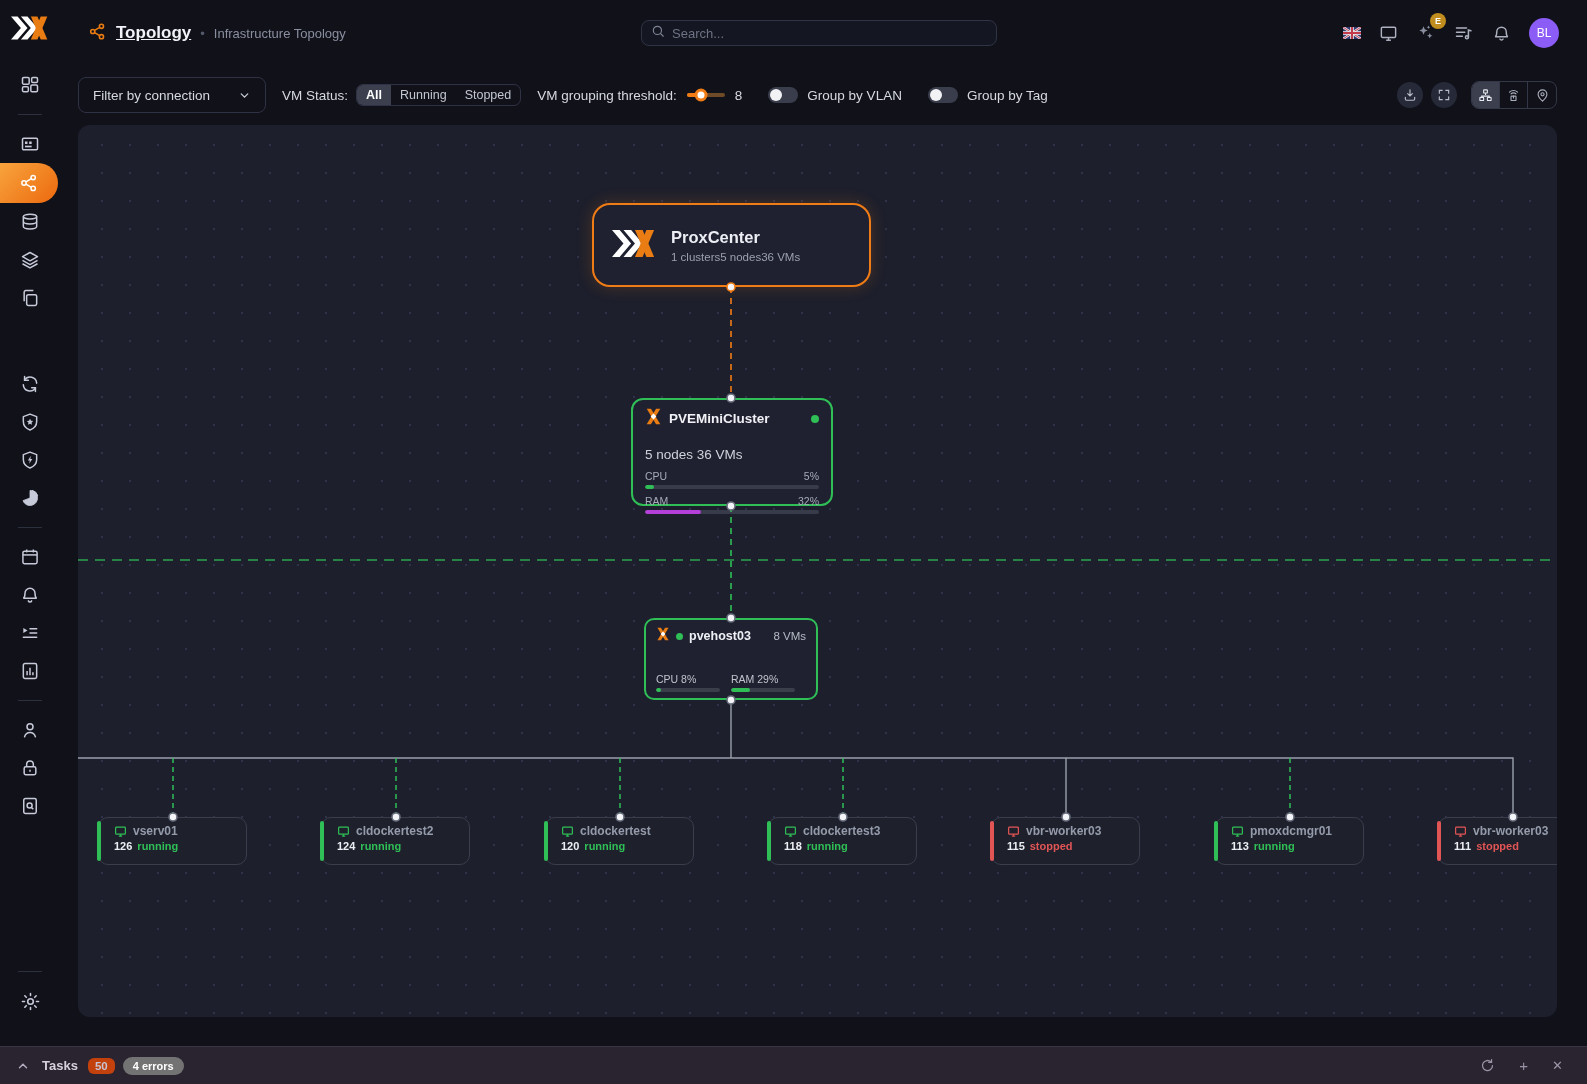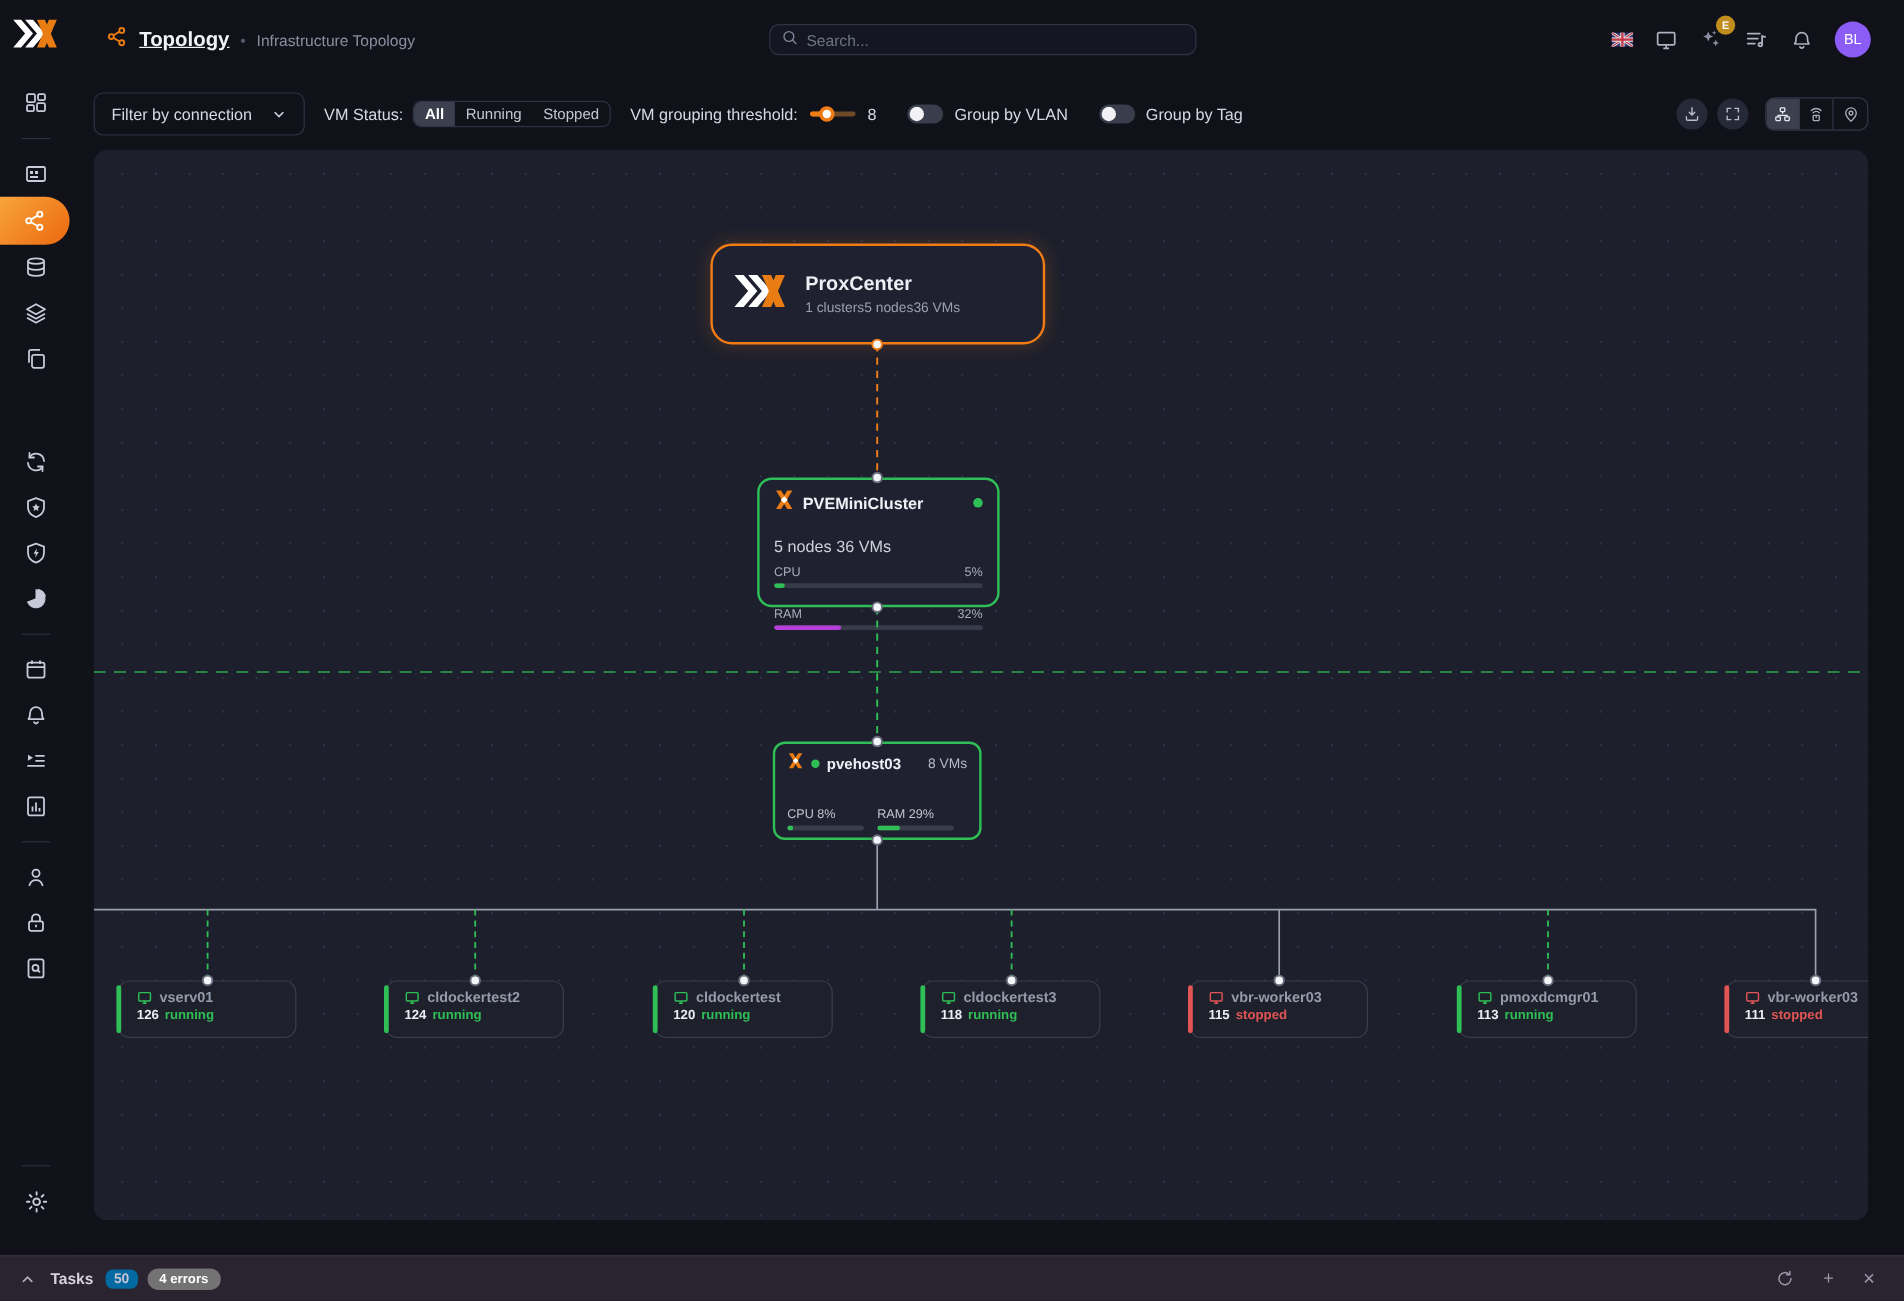--- a/index.html
+++ b/index.html
@@ -36,21 +36,21 @@
   .hdr-ic { position:relative; display:flex; align-items:center; cursor:pointer; }
   .badge-e { position:absolute; top:-10px; right:-10px; width:16px; height:16px; border-radius:50%;
              background:#c08d1e; color:#fff; font-size:9px; font-weight:700; display:flex;
              align-items:center; justify-content:center; }
   .avatar { width:30px; height:30px; border-radius:50%; background:#8b5cf6; color:#fff;
             font-size:12px; font-weight:400; display:flex; align-items:center; justify-content:center; cursor:pointer; }
 
   
   .toolbar { position:absolute; left:78px; right:30px; top:77px; height:36px; display:flex; align-items:center; }
   .filter-btn { height:36px; padding:0 14px; border:1px solid #2f3244; border-radius:8px; display:flex;
-                align-items:center; gap:16px; color:#d6d9e1; font-size:13.5px; cursor:pointer; }
+                align-items:center; gap:28px; color:#d6d9e1; font-size:13.5px; cursor:pointer; }
   .tb-label { font-size:13.5px; color:#d6d9e1; margin-left:16px; }
   .seg { display:flex; border:1px solid #2f3244; border-radius:7px; overflow:hidden; margin-left:8px; }
   .seg-opt { padding:3px 9px; font-size:12.5px; color:#c3c7d2; cursor:pointer; }
   .seg-opt.active { background:#3c3f4e; color:#fff; font-weight:700; }
   .slider { width:38px; height:4px; border-radius:2px; background:#6e4a26; position:relative; margin-left:10px; cursor:pointer; }
   .slider-fill { position:absolute; left:0; top:0; bottom:0; width:42%; background:#f07c16; border-radius:2px; }
   .slider-knob { position:absolute; left:37%; top:50%; transform:translate(-50%,-50%); width:13px; height:13px;
                  border-radius:50%; background:#fff; border:3px solid #f07c16; }
   .thr-val { font-size:13.5px; color:#d6d9e1; margin-left:10px; }
   .toggle { width:30px; height:16px; border-radius:8px; background:#3a3d4b; position:relative; cursor:pointer; margin-left:26px; }
@@ -107,21 +107,21 @@
   .vm-name { font-size:12px; font-weight:700; color:#949bab; }
   .vm-row2 { margin-top:2px; font-size:11px; font-weight:700; }
   .vm-id { color:#eceef3; }
   .vm-status { margin-left:5px; }
 
   
   .statusbar { position:absolute; left:0; right:0; bottom:0; height:38px; background:#2a2431;
                border-top:1px solid #3a3445; display:flex; align-items:center; padding:0 24px 0 16px; z-index:10; }
   .sb-chevron { display:flex; align-items:center; cursor:pointer; }
   .sb-title { font-size:13px; font-weight:700; color:#d6d2dc; margin-left:12px; }
-  .sb-count { margin-left:10px; background:#0369a1; color:#c9c4d3; font-size:11.5px; font-weight:700;
+  .sb-count { margin-left:10px; background:#c2410c; color:#c9c4d3; font-size:11.5px; font-weight:700;
               border-radius:6px; padding:2px 7px; }
   .sb-errors { margin-left:8px; background:#737373; color:#fff; font-size:11px; font-weight:700;
                border-radius:999px; padding:3px 10px; }
   .sb-right { margin-left:auto; display:flex; align-items:center; gap:24px; color:#9a95a6; }
   .sb-right .sb-ic { cursor:pointer; display:flex; align-items:center; font-size:15px; }
 </style>
 </head>
 <body>
 
 <aside class="sidebar">
@@ -477,21 +477,21 @@
       <span class="cl-dot"></span>
     </div>
     <div class="cl-meta">5 nodes 36 VMs</div>
     <div class="meter-row">
       <span>CPU</span>
       <span>5%</span>
     </div>
     <div class="meter-track">
         <div class="meter-fill" id="cl-cpu-fill" style="width: 5%; background: rgb(47, 191, 86);"></div>
       </div>
-    <div class="meter-row" style="margin-top:16px">
+    <div class="meter-row" style="margin-top:6px">
       <span>RAM</span>
       <span>32%</span>
     </div>
     <div class="meter-track">
         <div class="meter-fill" id="cl-ram-fill" style="width: 32%; background: rgb(180, 63, 217);"></div>
       </div>
   </div>
 
   <div class="node host-node">
     <div class="host-head">

